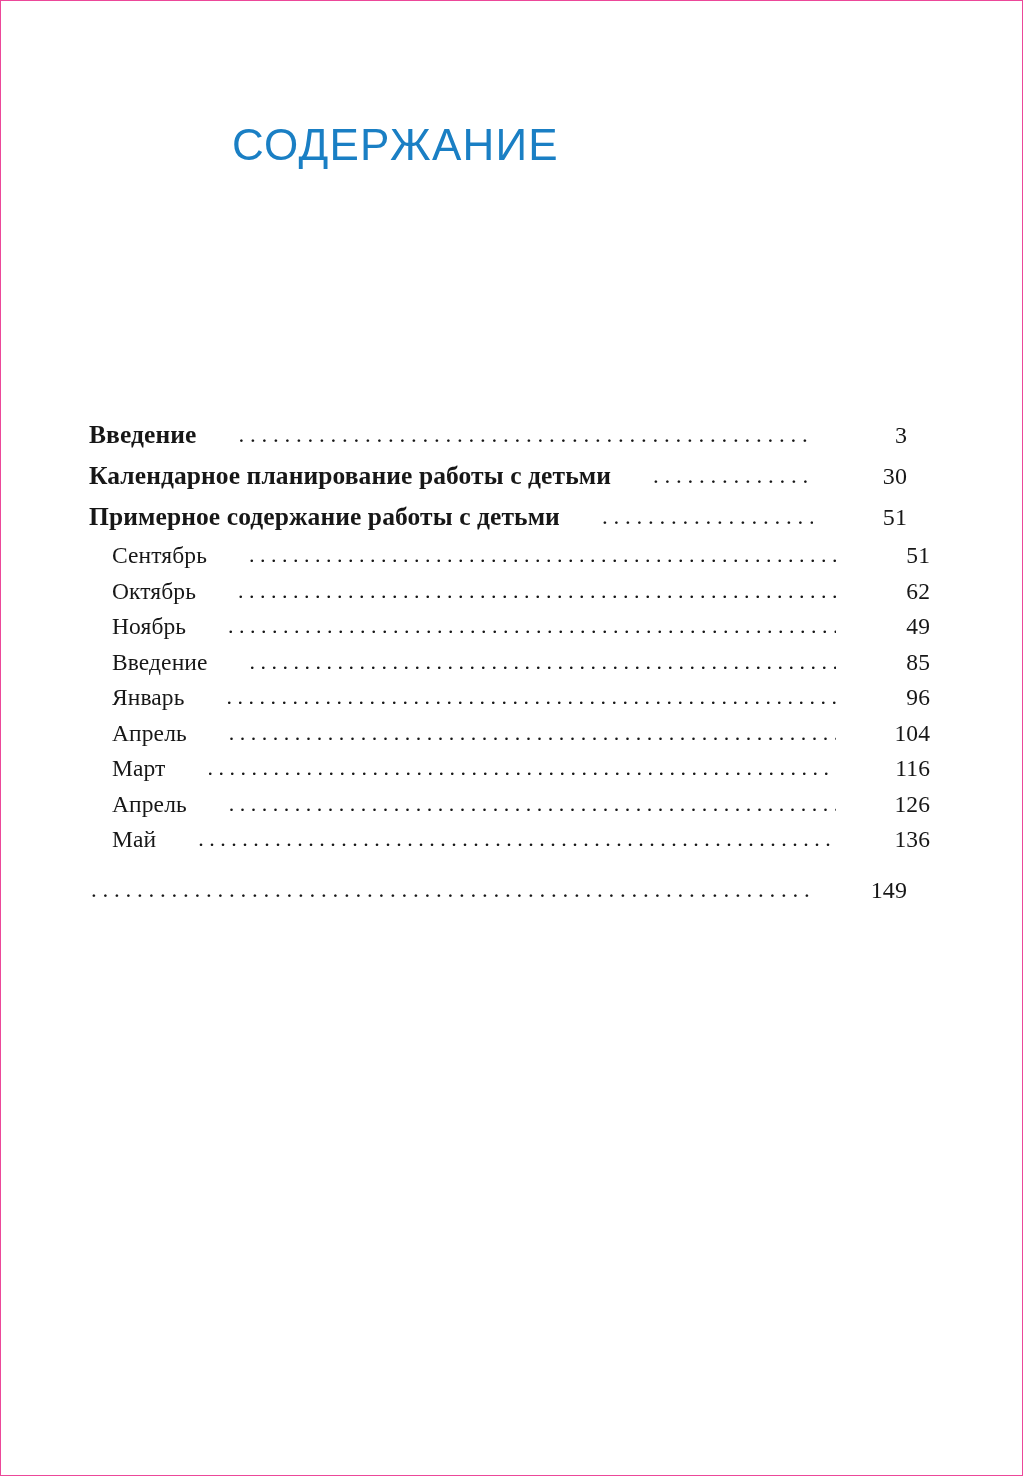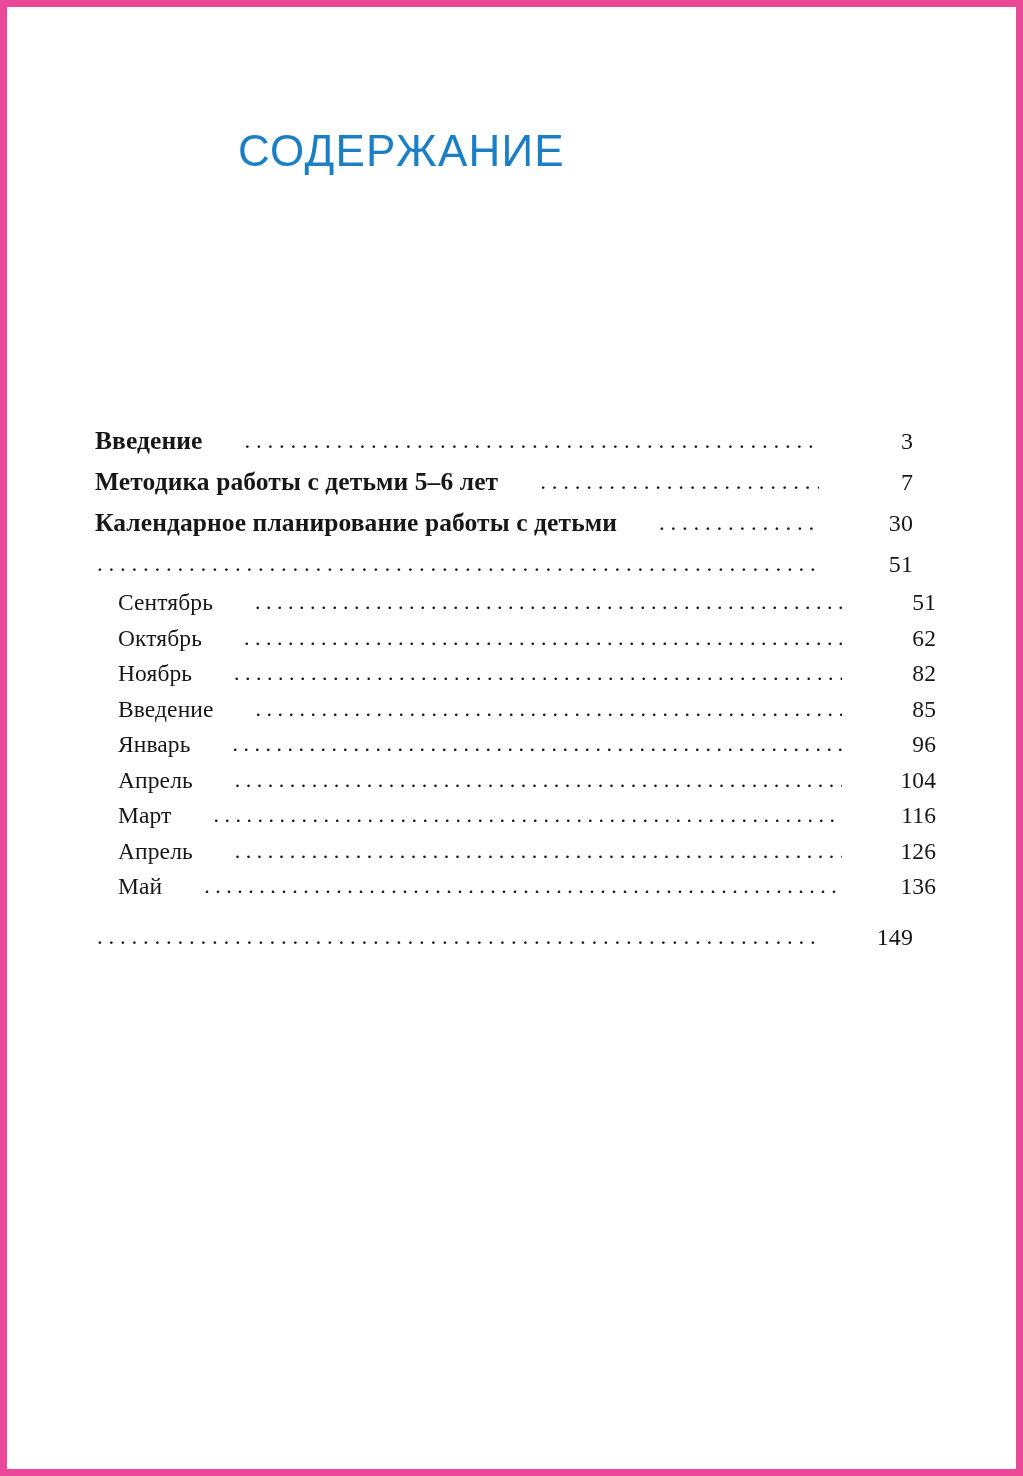--- a/index.html
+++ b/index.html
@@ -8,21 +8,21 @@
     padding: 0;
     background: #ffffff;
   }
 
   .page {
     position: relative;
     width: 1023px;
     height: 1476px;
     background: #ffffff;
     box-sizing: border-box;
-    border: 7px solid #ec4899;
+    border: 1px solid #ec4899;
     overflow: hidden;
     font-family: "Liberation Serif", "DejaVu Serif", serif;
   }
 
   
   .toc-title {
     position: absolute;
     left: 231px;
     top: 93px;
     font-family: "Liberation Sans", "DejaVu Sans", sans-serif;
@@ -121,47 +121,43 @@
   <h1 class="toc-title">СОДЕРЖАНИЕ</h1>
 
   <div class="toc">
 
   <div class="toc-row level-1">
         <span class="label">Введение</span>
         <span class="leader"></span>
         <span class="pagenum">3</span>
       </div>
       <div class="toc-row level-1">
-        <span class="label">Методика работы с детьми 5–6 лет</span>
-        <span class="leader"></span>
-        <span class="pagenum">7</span>
-      </div>
-      <div class="toc-row level-1">
         <span class="label">Календарное планирование работы с детьми</span>
         <span class="leader"></span>
         <span class="pagenum">30</span>
       </div>
       <div class="toc-row level-1">
+        <span class="label">Примерное содержание работы с детьми</span>
         <span class="leader"></span>
         <span class="pagenum">51</span>
       </div>
       <div class="toc-row level-2">
         <span class="label">Сентябрь</span>
         <span class="leader"></span>
         <span class="pagenum">51</span>
       </div>
       <div class="toc-row level-2">
         <span class="label">Октябрь</span>
         <span class="leader"></span>
         <span class="pagenum">62</span>
       </div>
       <div class="toc-row level-2">
         <span class="label">Ноябрь</span>
         <span class="leader"></span>
-        <span class="pagenum">82</span>
+        <span class="pagenum">49</span>
       </div>
       <div class="toc-row level-2">
         <span class="label">Введение</span>
         <span class="leader"></span>
         <span class="pagenum">85</span>
       </div>
       <div class="toc-row level-2">
         <span class="label">Январь</span>
         <span class="leader"></span>
         <span class="pagenum">96</span>

